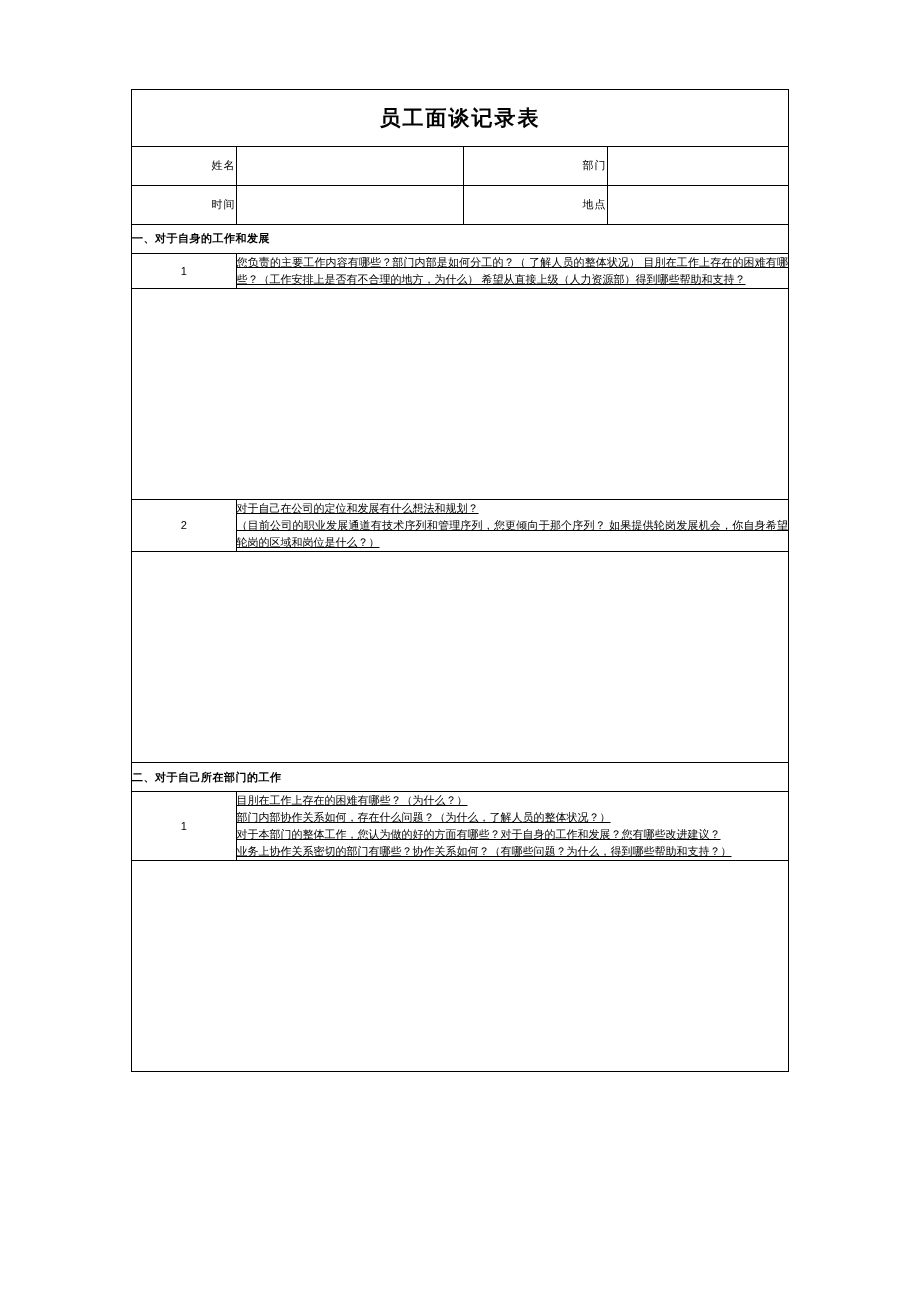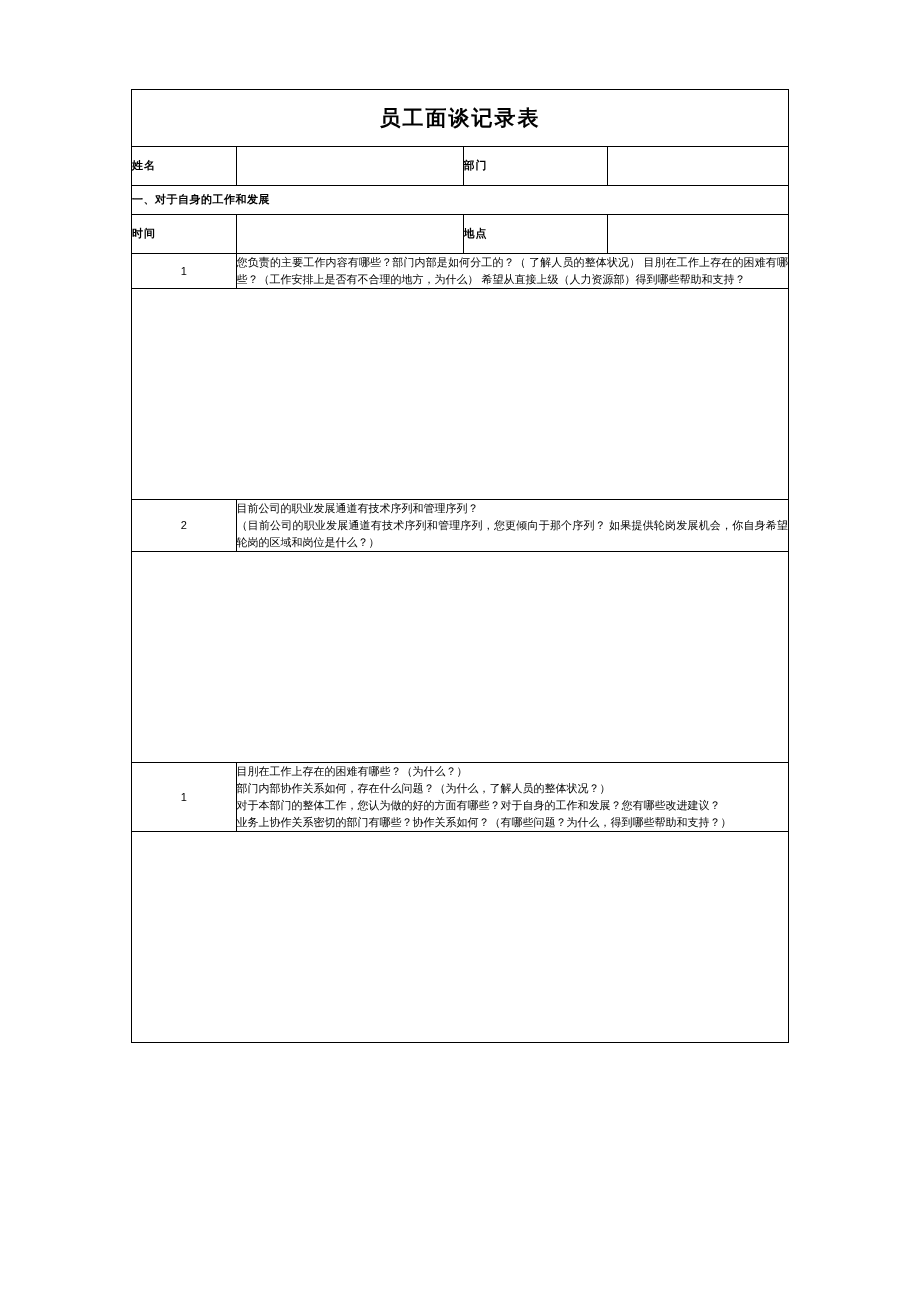--- a/index.html
+++ b/index.html
@@ -51,24 +51,24 @@
     border-right: none !important;
   }
   .title-text {
     font-size: 21px;
     font-weight: bold;
     letter-spacing: 2px;
     font-family: "Liberation Sans", "DejaVu Sans", sans-serif;
   }
   
   .info-label {
-    text-align: left;
+    text-align: right;
     height: 38px;
     font-size: 12px;
-    font-weight: bold;
+    font-weight: normal;
     letter-spacing: 1px;
   }
   .info-value {
     height: 38px;
   }
   
   .section-head {
     height: 28px;
     padding-left: 8px;
     font-size: 11.5px;
@@ -82,20 +82,21 @@
     width: 68px;
     text-align: center;
     font-size: 12px;
     vertical-align: middle;
   }
   .q-text {
     padding: 7px 10px 8px 10px;
     font-size: 11.3px;
     line-height: 1.75;
     text-align: justify;
+    text-decoration: underline;
   }
   .q-text p {
     margin: 0;
   }
   .answer-cell {
     height: 170px;
   }
   .answer-cell.tall {
     height: 210px;
   }
@@ -124,51 +125,54 @@
         </tr>
 
         <tr>
           <td class="info-label nb-left">姓名</td>
           <td class="info-value"></td>
           <td class="info-label">部门</td>
           <td class="info-value nb-right"></td>
         </tr>
 
         <tr>
-          <td class="section-head nb-left nb-right" colspan="4">一、对于自身的工作和发展</td>
-        </tr>
-
-        <tr>
           <td class="info-label nb-left">时间</td>
           <td class="info-value"></td>
           <td class="info-label">地点</td>
           <td class="info-value nb-right"></td>
+        </tr>
+
+        <tr>
+          <td class="section-head nb-left nb-right" colspan="4">一、对于自身的工作和发展</td>
         </tr>
 
         <tr>
           <td class="q-num nb-left">1</td>
           <td class="q-text nb-right" colspan="3">
             <p>您负责的主要工作内容有哪些？部门内部是如何分工的？（ 了解人员的整体状况） 目刖在工作上存在的困难有哪些？（工作安排上是否有不合理的地方，为什么） 希望从直接上级（人力资源部）得到哪些帮助和支持？</p>
           </td>
         </tr>
         <tr>
           <td class="answer-cell tall nb-left nb-right" colspan="4"></td>
         </tr>
 
         <tr>
           <td class="q-num nb-left">2</td>
           <td class="q-text nb-right" colspan="3">
-            <p>目前公司的职业发展通道有技术序列和管理序列？</p>
+            <p>对于自己在公司的定位和发展有什么想法和规划？</p>
             <p>（目前公司的职业发展通道有技术序列和管理序列，您更倾向于那个序列？ 如果提供轮岗发展机会，你自身希望轮岗的区域和岗位是什么？）</p>
           </td>
         </tr>
         <tr>
           <td class="answer-cell tall nb-left nb-right" colspan="4"></td>
         </tr>
 
+        <tr>
+          <td class="section-head nb-left nb-right" colspan="4">二、对于自己所在部门的工作</td>
+        </tr>
 
         <tr>
           <td class="q-num nb-left">1</td>
           <td class="q-text nb-right" colspan="3">
             <p>目刖在工作上存在的困难有哪些？（为什么？）</p>
             <p>部门内部协作关系如何，存在什么问题？（为什么，了解人员的整体状况？）</p>
             <p>对于本部门的整体工作，您认为做的好的方面有哪些？对于自身的工作和发展？您有哪些改进建议？</p>
             <p>业务上协作关系密切的部门有哪些？协作关系如何？（有哪些问题？为什么，得到哪些帮助和支持？）</p>
           </td>
         </tr>

